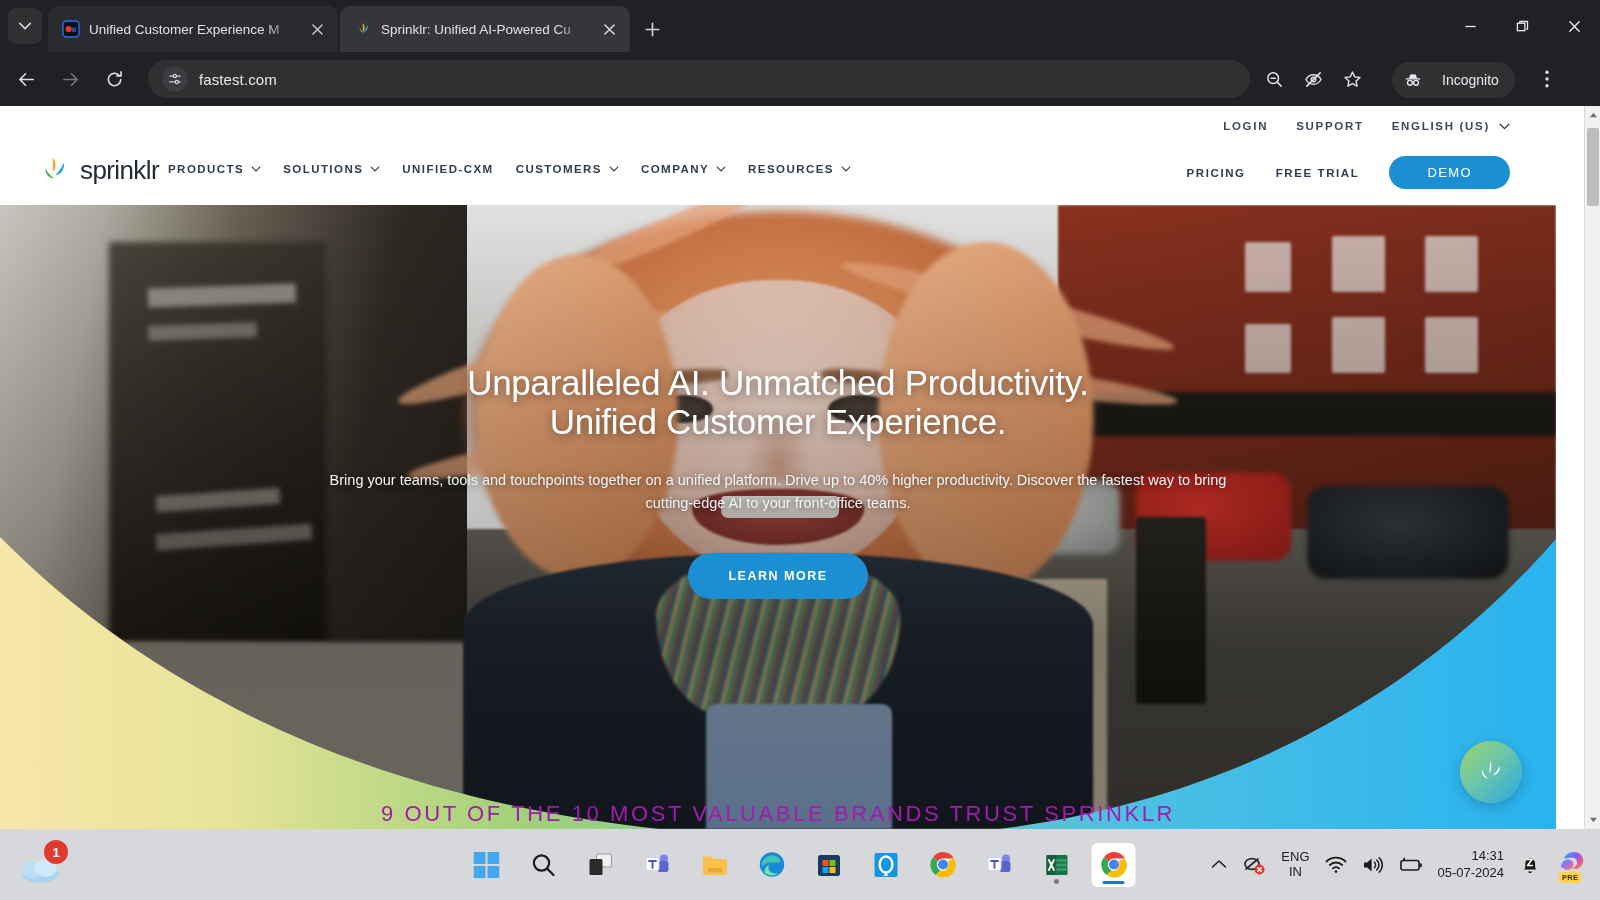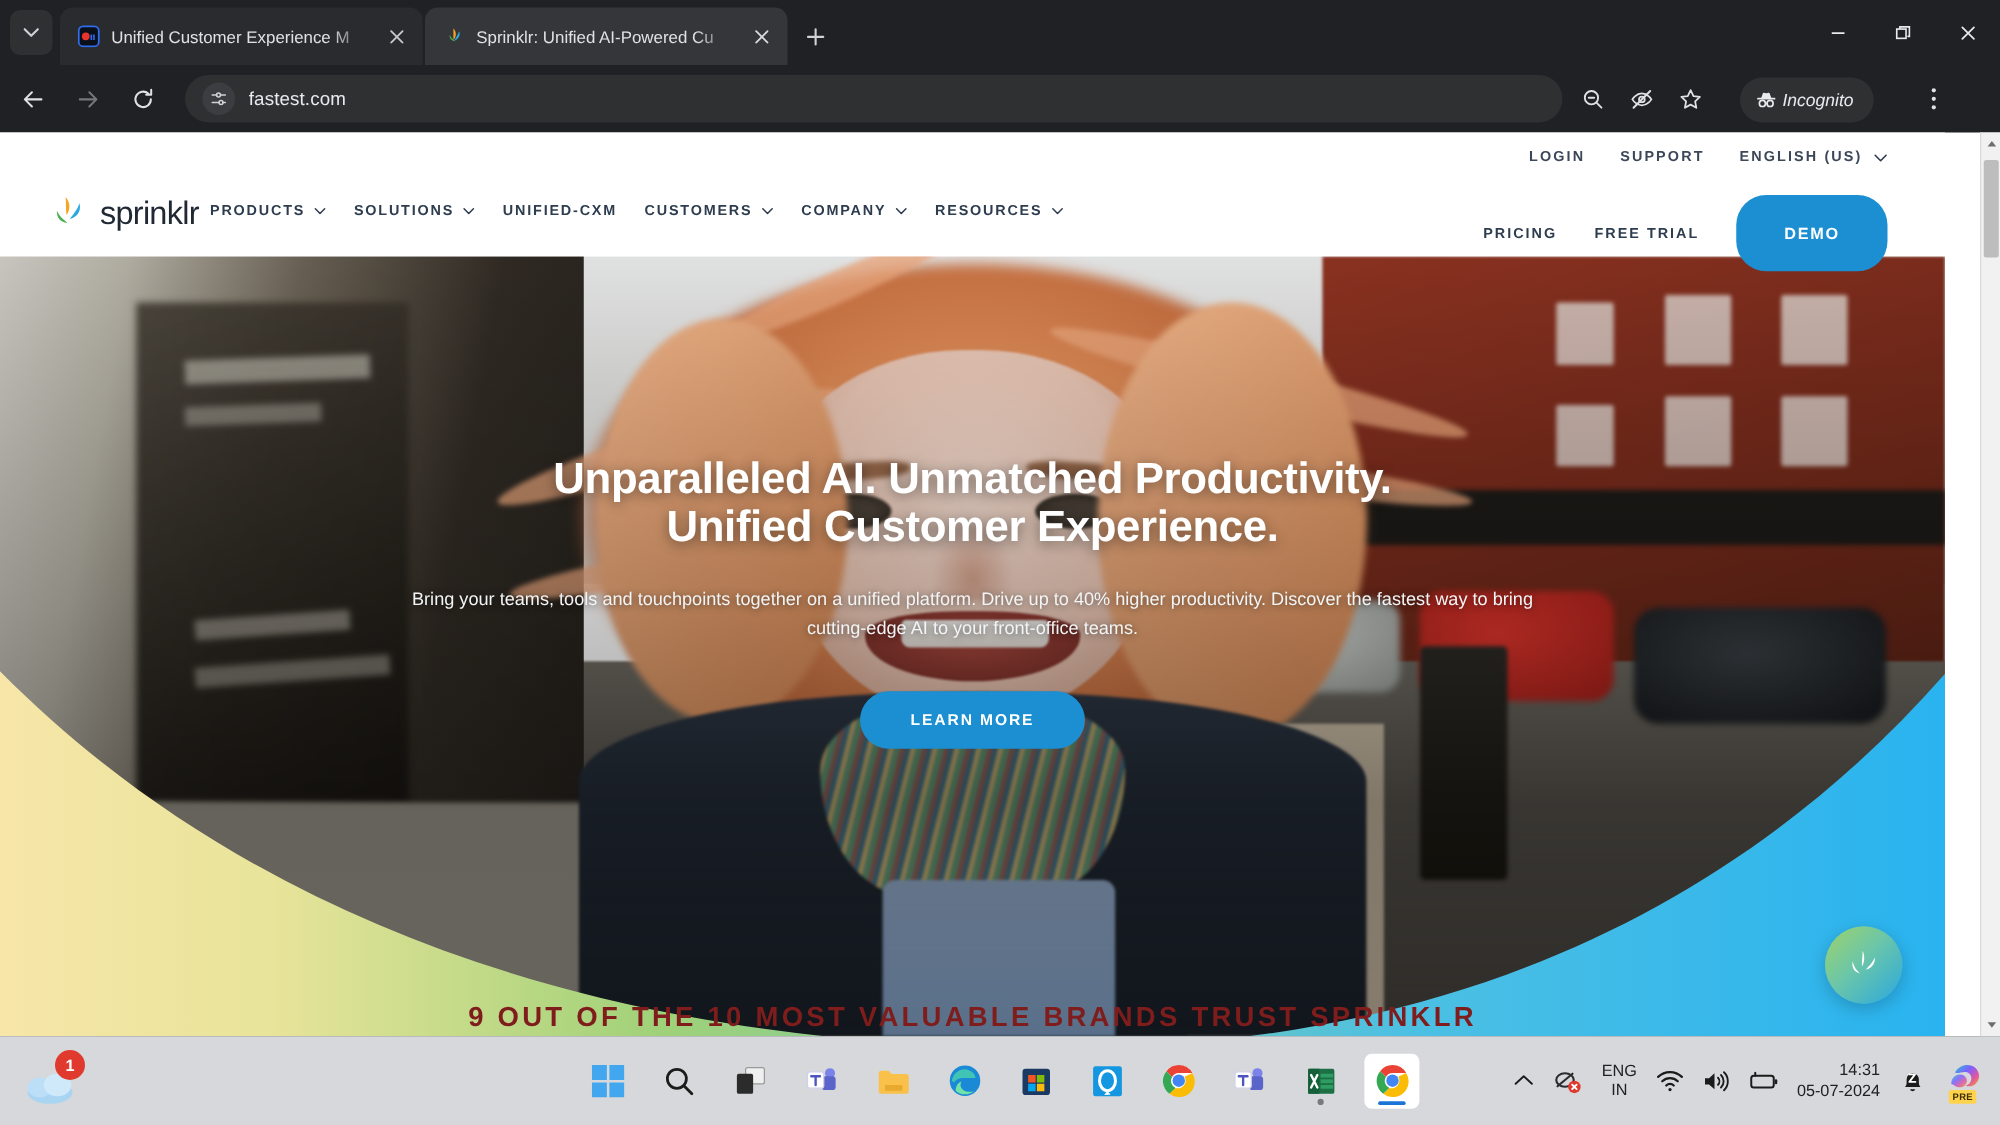--- a/index.html
+++ b/index.html
@@ -60,21 +60,21 @@
   .omni-icon svg { width:14px; height:14px; }
   .omni-url { color:#e8eaed; font-size:15px; letter-spacing:.1px; }
 
   .tb-act { position:absolute; top:11px; width:32px; height:32px;
             display:flex; align-items:center; justify-content:center; }
   .tb-act svg { width:19px; height:19px; }
   .a-zoom{left:1258px;} .a-eye{left:1297px;} .a-star{left:1336px;}
 
   .incognito-pill {
     position:absolute; left:1392px; top:10px; height:36px; padding:0 16px 0 12px;
-    background:#2f3032; border-radius:18px; display:flex; align-items:center; gap:4px;font-style:italic;
+    background:#2f3032; border-radius:18px; display:flex; align-items:center; gap:20px;
   }
   .incognito-pill svg { width:18px; height:18px; }
   .incognito-pill span { color:#e8eaed; font-size:14px; }
   .kebab { position:absolute; left:1532px; top:11px; width:30px; height:32px;
            display:flex; align-items:center; justify-content:center; }
   .kebab svg { width:4px; height:18px; }
 
   
   .viewport { position:absolute; left:0; top:106px; width:1600px; height:723px; background:#fff; overflow:hidden; }
   .page { position:absolute; left:0; top:0; width:1556px; height:723px; overflow:hidden; background:#fff; }
@@ -90,22 +90,22 @@
   .logo-mark { width:34px; height:32px; }
   .logo-text { font-size:26px; color:#1f2833; letter-spacing:-0.6px; font-weight:400; }
 
   .mainnav { position:absolute; left:168px; top:57px; display:flex; align-items:center; gap:22px; }
   .nav-item { display:flex; align-items:center; gap:7px; color:#2d3c4e; font-size:11.5px;
               font-weight:700; letter-spacing:1.45px; }
   .nav-item svg { width:10px; height:6px; }
 
   .cta-row { position:absolute; right:46px; top:50px; display:flex; align-items:center; gap:30px; }
   .cta-link { color:#2d3c4e; font-size:11.5px; font-weight:700; letter-spacing:1.6px; }
-  .demo-btn { background:#1b8fd1; color:#fff; font-size:13px; font-weight:700; letter-spacing:1.4px;
-              padding:23px 38px; border-radius:24px; border:none; }
+  .demo-btn { background:#1b8fd1; color:#fff; font-size:13px; font-weight:400; letter-spacing:1.4px;
+              padding:9px 38px; border-radius:24px; border:none; }
 
   
   .hero { position:absolute; left:0; top:99px; width:1556px; height:624px; overflow:hidden; }
   .hero-photo { position:absolute; inset:0; }
   .sky { position:absolute; left:0; top:0; width:100%; height:42%;
          background:linear-gradient(180deg,#e9eaea,#d9d8d4); }
   .wall-left { position:absolute; left:0; top:0; width:30%; height:100%;
     background:linear-gradient(100deg,#cfcdc6 0%,#b6b2a6 18%,#6b6356 42%,#312b24 70%,#23201b 100%); }
   .wall-glass { position:absolute; left:7%; top:6%; width:14%; height:64%;
     background:linear-gradient(160deg,rgba(60,54,45,.85),rgba(24,21,17,.95)); filter:blur(3px); }
@@ -163,39 +163,39 @@
     background:repeating-linear-gradient(104deg,#5c8f6e 0 5px,#8a5a55 5px 9px,#3f6b7d 9px 13px,#b8a36a 13px 17px);
     border-radius:50% 50% 30% 30%/38% 38% 62% 62%; filter:blur(1.4px); }
   .denim { position:absolute; left:40%; bottom:0; width:26%; height:20%;
     background:linear-gradient(180deg,#8ba2c0,#6d88a8); border-radius:10px 10px 0 0; filter:blur(1.2px); }
   .coat-right { position:absolute; right:4%; bottom:0; width:22%; height:40%;
     background:linear-gradient(190deg,#cdbfa8,#9f9281); border-radius:40% 0 0 0/30% 0 0 0; filter:blur(1.4px); }
   .hero-tint { position:absolute; inset:0;
     background:linear-gradient(180deg,rgba(0,0,0,.04) 0%,rgba(0,0,0,.22) 45%,rgba(0,0,0,.34) 70%,rgba(0,0,0,.18) 100%); }
 
   .hero-copy { position:absolute; left:0; right:0; top:158px; text-align:center; z-index:3; padding:0 160px; }
-  .hero-h1 { color:#fff; font-size:35px; font-weight:700; line-height:1.12; letter-spacing:-.3px;
+  .hero-h1 { color:#fff; font-size:35px; font-weight:400; line-height:1.12; letter-spacing:-.3px;
              text-shadow:0 2px 10px rgba(0,0,0,.45); }
   .hero-sub { margin-top:28px; color:#f2f4f5; font-size:14.5px; line-height:1.55;
               max-width:910px; margin-left:auto; margin-right:auto;
               text-shadow:0 1px 6px rgba(0,0,0,.5); }
   .learn-btn { margin-top:39px; background:#1b8fd1; color:#fff; border:none;
     font-size:12.5px; font-weight:700; letter-spacing:1.5px; padding:16px 40px; border-radius:26px; }
 
   .wave { position:absolute; left:0; bottom:0; width:1556px; height:310px; z-index:4; }
 
   .chat-bubble { position:absolute; right:34px; bottom:26px; width:62px; height:62px;
     border-radius:50%; background:linear-gradient(135deg,#9ed36a 0%,#6cc6a8 45%,#2aa8e0 100%);
     display:flex; align-items:center; justify-content:center; z-index:7;
     box-shadow:0 4px 14px rgba(0,0,0,.2); }
   .chat-bubble svg { width:30px; height:30px; }
 
   .trust-strip { position:absolute; left:0; bottom:0; width:1556px; height:26px; z-index:5;
     display:flex; align-items:flex-start; justify-content:center; overflow:hidden; }
-  .trust-text { color:#7f1d1d; font-size:22px; font-weight:700; letter-spacing:2.6px; white-space:nowrap;
+  .trust-text { color:#a21caf; font-size:22px; font-weight:400; letter-spacing:2.6px; white-space:nowrap;
     line-height:1.0; }
 
   
   .scrollbar { position:absolute; right:0; top:106px; width:16px; height:723px;
     background:#f1f1f1; border-left:1px solid #dadada; }
   .sb-up { position:absolute; top:0; left:0; width:16px; height:18px;
     display:flex; align-items:center; justify-content:center; }
   .sb-up svg { width:9px; height:6px; }
   .sb-thumb { position:absolute; top:22px; left:2px; width:12px; height:78px;
     background:#bdbdbd; border-radius:2px; }

